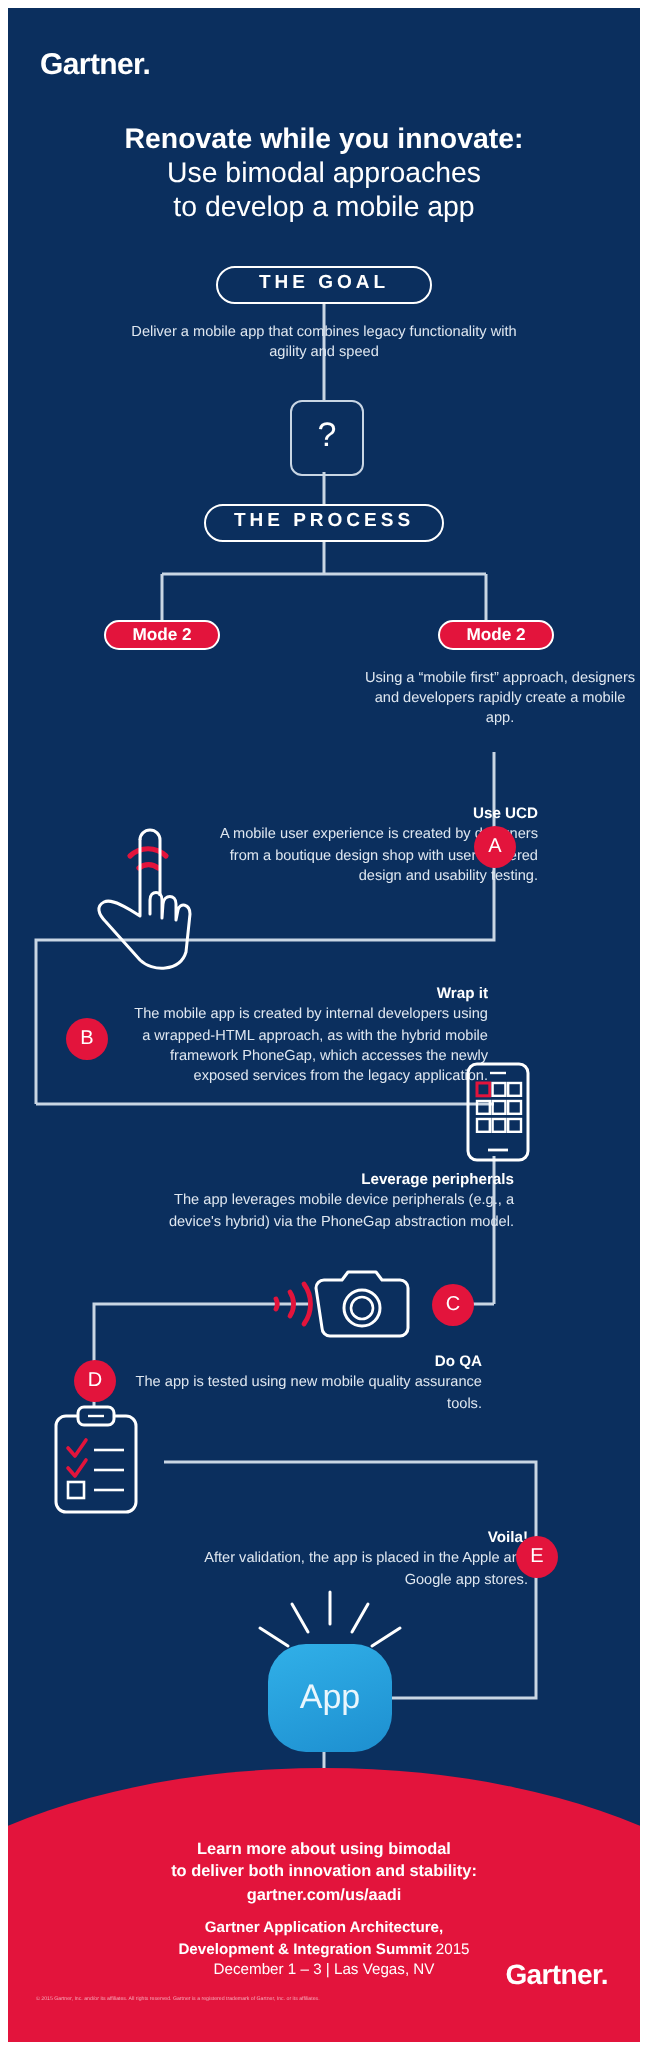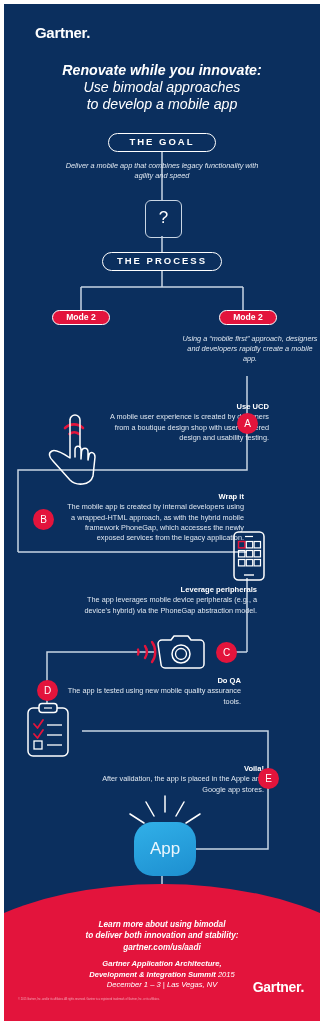--- a/index.html
+++ b/index.html
@@ -1,24 +1,24 @@
 <!DOCTYPE html>
 <html><head>
 <meta charset="utf-8">
 <style>
   html,body{margin:0;padding:0;background:#ffffff;}
   body{font-family:"Liberation Sans",sans-serif;}
   #page{position:relative;width:324px;height:1025px;overflow:hidden;background:#ffffff;}
   #canvas{position:absolute;left:4px;top:4px;width:316px;height:1017px;background:#0b2f5e;overflow:hidden;}
 
   .abs{position:absolute;}
-  .ctr{text-align:center;font-style:italic;}
-
-  
-  .logo{font-weight:bold;letter-spacing:-.3px;color:#fff;margin-left:15px;}
+  .ctr{text-align:center;}
+
+  
+  .logo{font-weight:bold;letter-spacing:-.3px;color:#fff;}
   #logo-top{left:16px;top:20px;font-size:15px;}
   #headline{left:0;top:58px;width:316px;color:#fff;}
   #headline .l1{font-size:14.2px;font-weight:bold;line-height:17px;}
   #headline .l2,#headline .l3{font-size:14.2px;font-weight:normal;line-height:17px;}
 
   
   .pill{box-sizing:border-box;border:1.3px solid #fff;border-radius:20px;color:#fff;
         font-size:9.5px;letter-spacing:2px;font-weight:bold;text-align:center;}
   #goal-pill{left:104px;top:129px;width:108px;height:19px;line-height:16.5px;}
   #process-pill{left:98px;top:248px;width:120px;height:19px;line-height:16.5px;}

